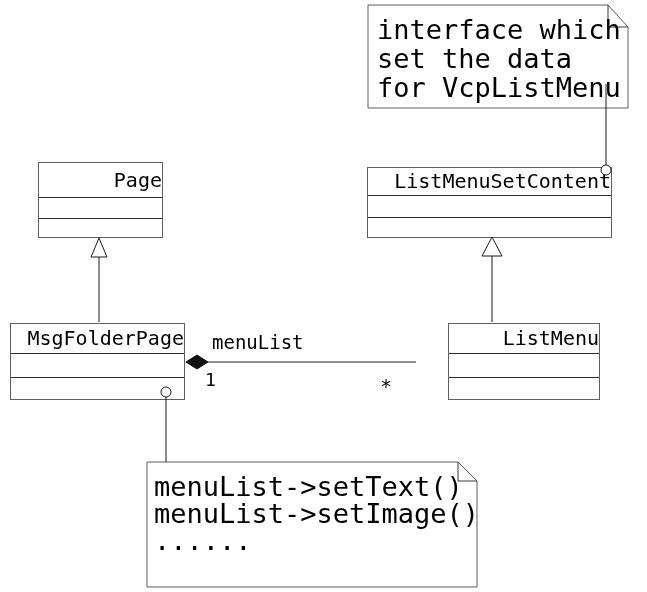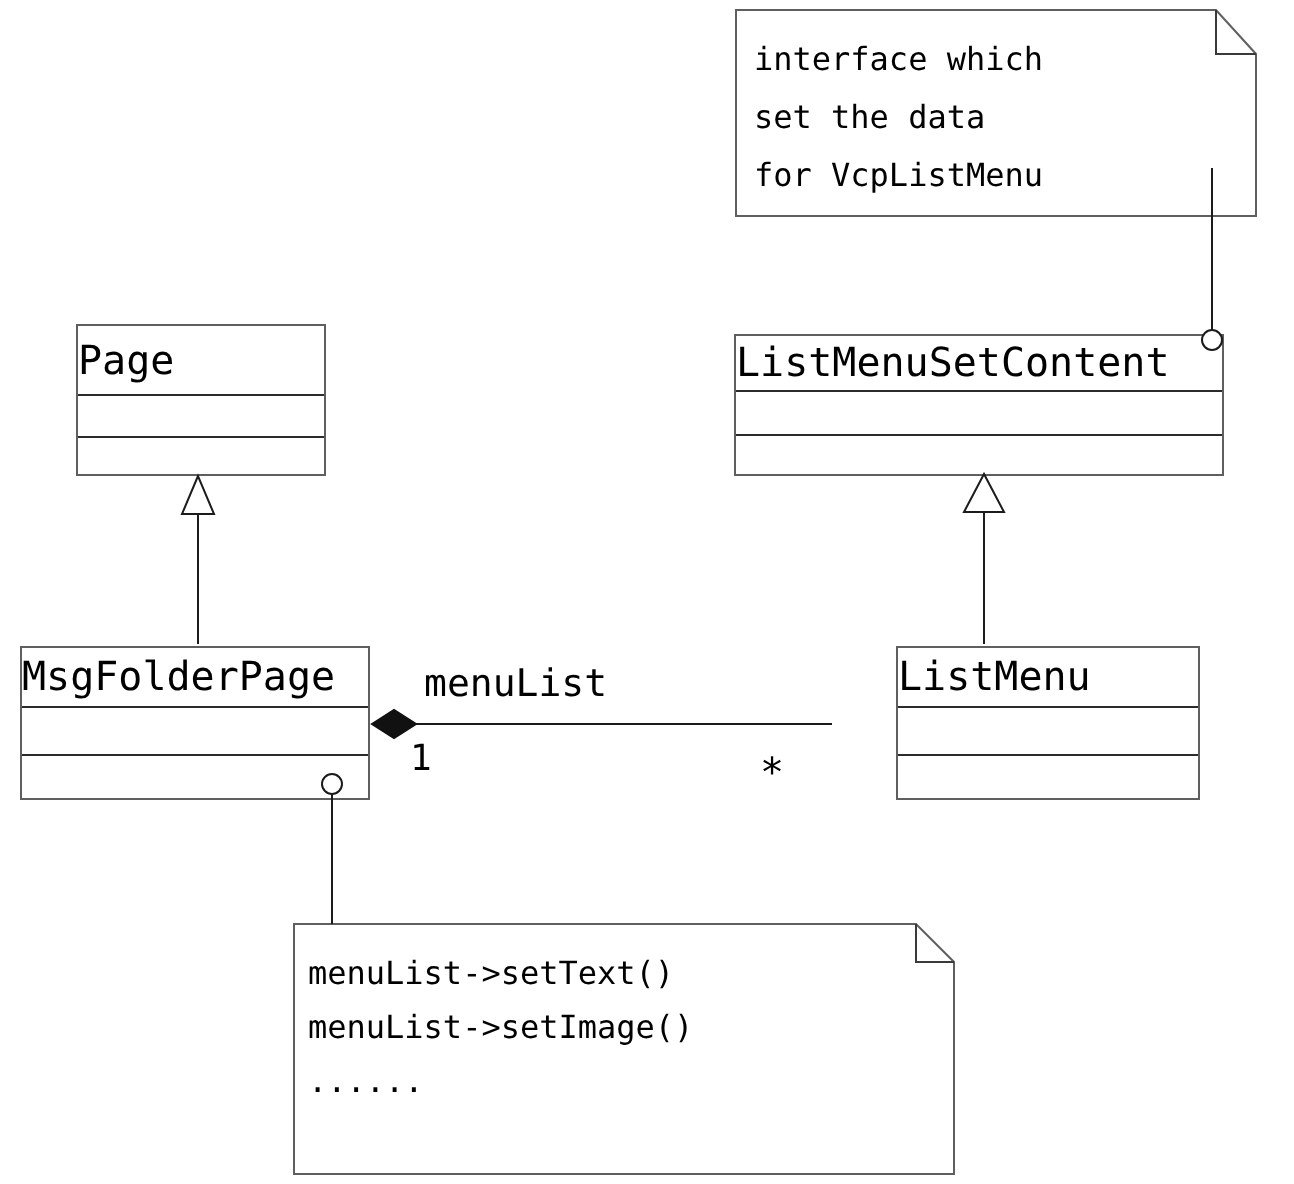--- a/index.html
+++ b/index.html
@@ -14,27 +14,27 @@
   .layer {
     position:absolute; left:0; top:0; width:647px; height:592px;
     z-index:2; pointer-events:none;
   }
   .uml-class {
     position:absolute; background:#ffffff;
     border:1px solid #5f5f5f; box-sizing:border-box;
     display:flex; flex-direction:column; z-index:1;
   }
   .uml-title {
-    text-align:left; font-size:20px; color:#000;
+    text-align:right; font-size:20px; color:#000;
     border-bottom:1px solid #2b2b2b; white-space:nowrap; overflow:hidden;
   }
   .uml-comp { border-bottom:1px solid #2b2b2b; }
   .uml-comp.last { border-bottom:none; flex:1; }
   .label { position:absolute; z-index:3; white-space:nowrap; }
-  .note-text { position:absolute; z-index:3; font-size:16px; }
+  .note-text { position:absolute; z-index:3; font-size:27px; }
   .note-text .nline { white-space:pre; }
 </style>
 </head>
 <body>
 
 <div class="canvas">
 
   <div class="uml-class" style="left:38px; top:162px; width:125px; height:76px;">
     <div class="uml-title" style="height:34px; line-height:34px;">Page</div>
     <div class="uml-comp" style="height:20px;"></div>

